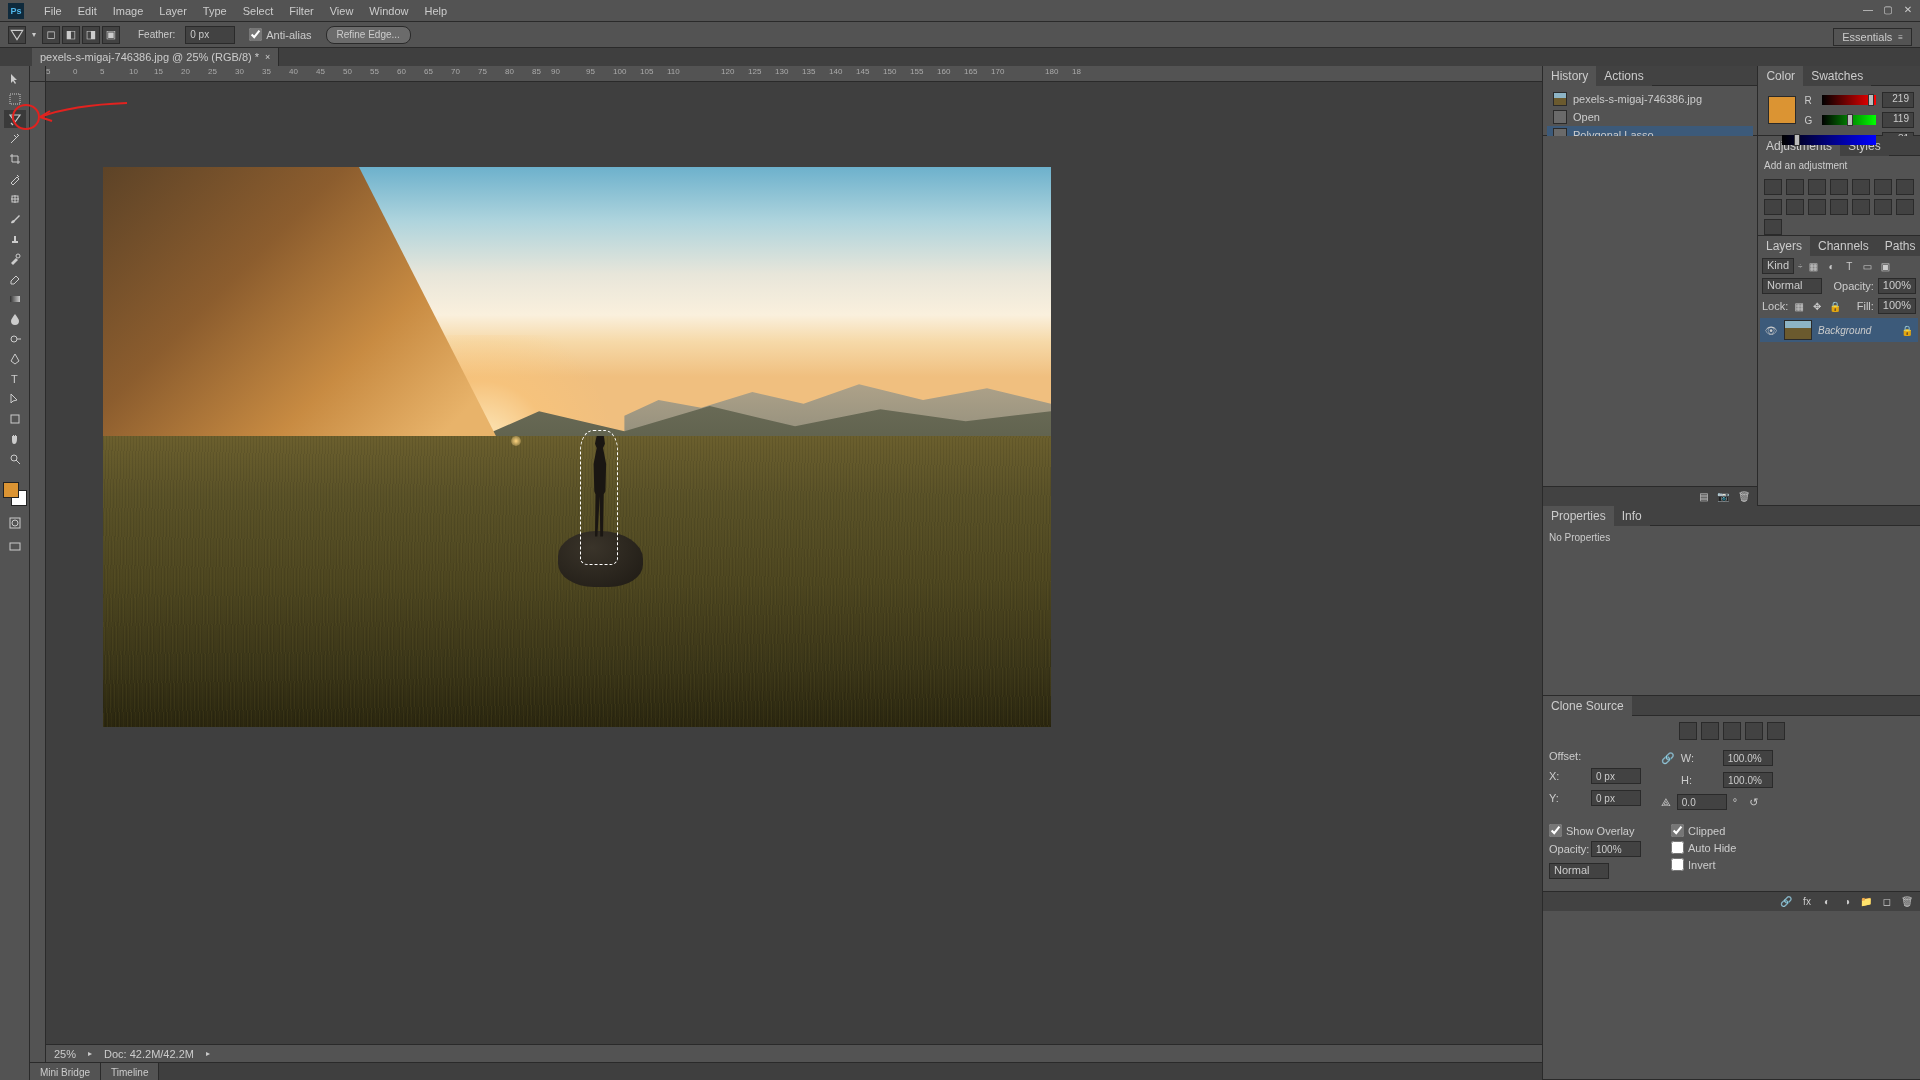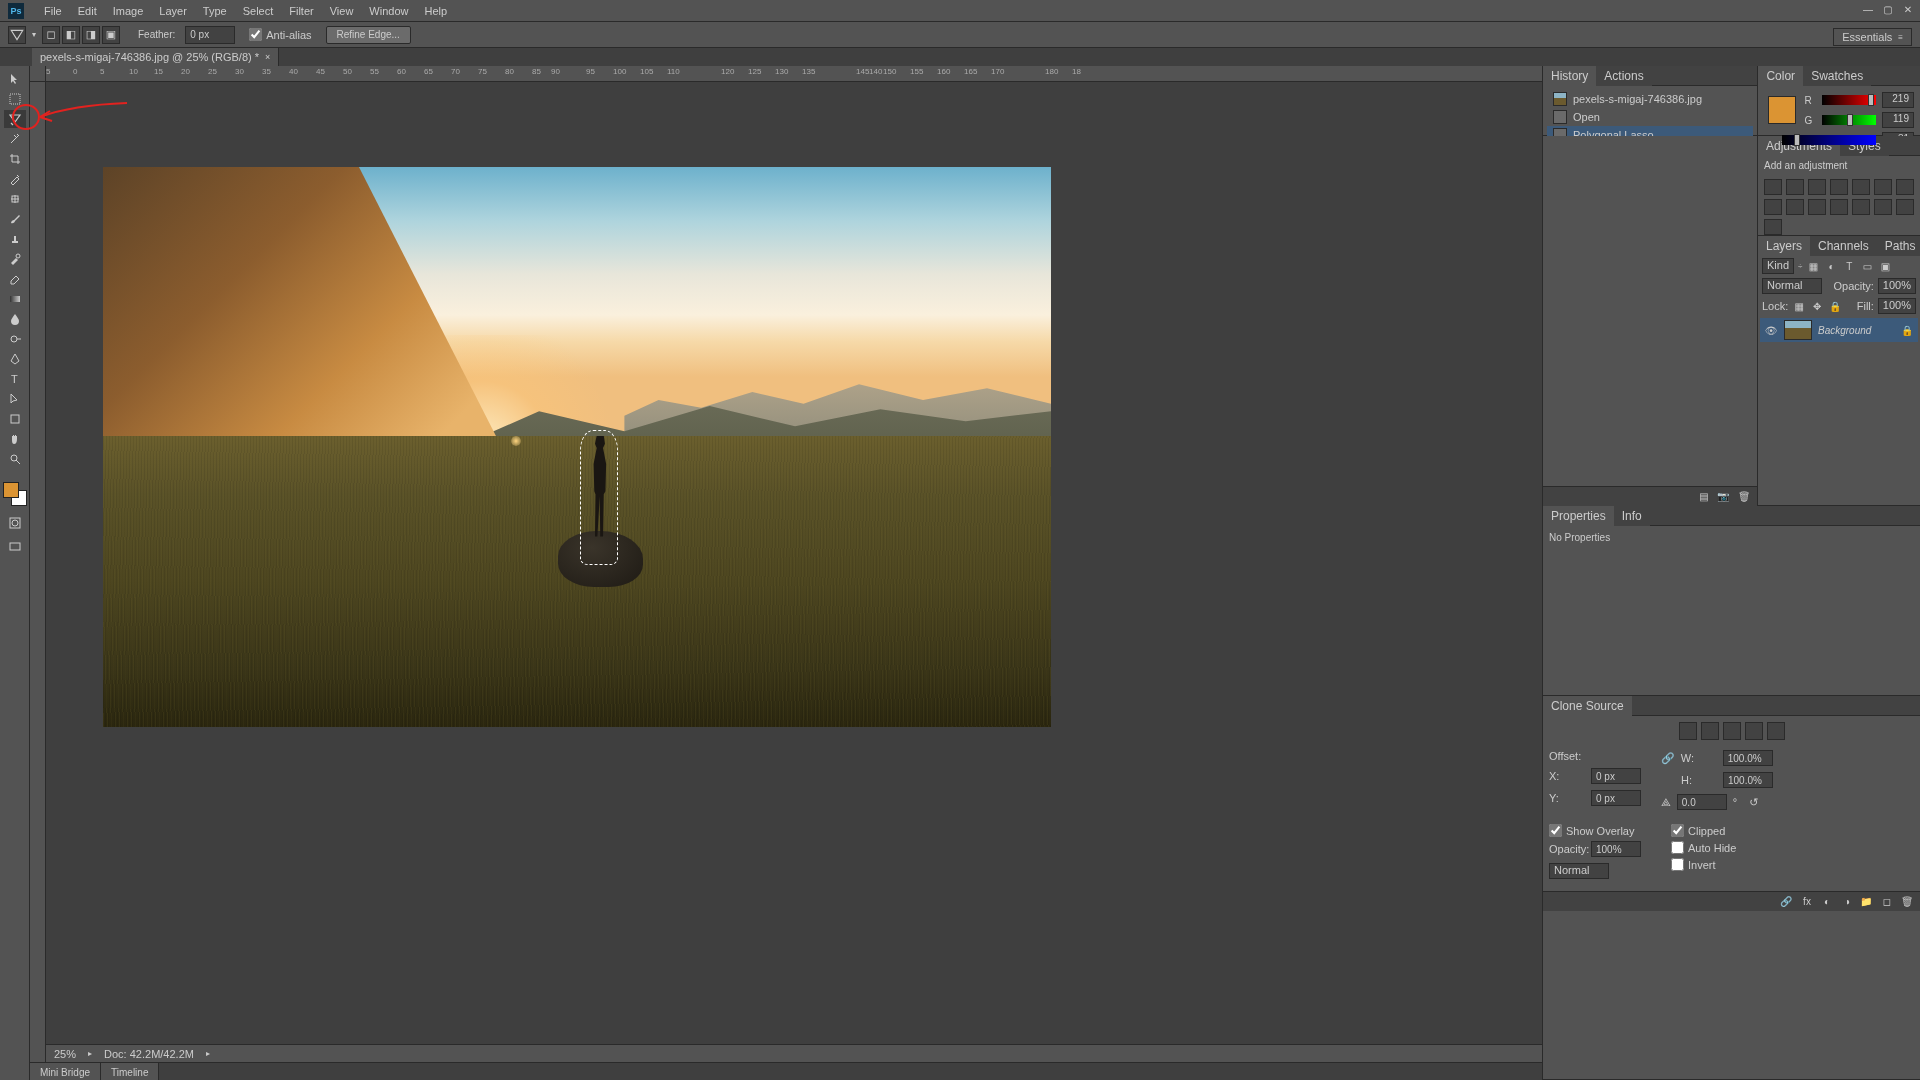--- a/index.html
+++ b/index.html
@@ -8,21 +8,21 @@
 .ps-logo{width:16px;height:16px;background:#0f2a3c;margin-right:12px;display:flex;align-items:center;justify-content:center;font-weight:bold;font-size:9px;color:#4fb4e8}
 .menu-item{padding:0 8px;cursor:pointer}
 .win-controls{position:absolute;right:4px;top:2px;display:flex;gap:4px}
 .win-btn{width:16px;height:14px;display:flex;align-items:center;justify-content:center;font-size:10px}
 .optbar{height:26px;background:#535353;display:flex;align-items:center;padding:0 8px;gap:6px;border-bottom:1px solid #2a2a2a}
 .opt-icon{width:18px;height:18px;background:#424242;border:1px solid #2a2a2a;display:flex;align-items:center;justify-content:center}
 .opt-group{display:flex;gap:2px;margin-right:8px}
 .opt-label{font-size:10px;margin:0 4px}
 .opt-input{width:50px;height:18px;background:#424242;border:1px solid #2a2a2a;padding:0 4px;color:#ccc;font-size:10px}
 .opt-check{display:flex;align-items:center;gap:4px;margin:12px 8px}
-.opt-btn{height:18px;background:#6b6b6b;border:1px solid #2a2a2a;padding:0 10px;border-radius:2px;font-size:10px}
+.opt-btn{height:18px;background:#6b6b6b;border:1px solid #2a2a2a;padding:0 10px;border-radius:8px;font-size:10px}
 .workspace-sel{position:absolute;right:8px;top:28px;height:18px;background:#535353;border:1px solid #2a2a2a;padding:0 8px;display:flex;align-items:center;gap:6px}
 .tabbar{height:18px;background:#3f3f3f;display:flex;align-items:center;padding-left:32px}
 .doc-tab{height:18px;background:#535353;padding:0 8px;display:flex;align-items:center;gap:6px;font-size:10px;border-right:1px solid #2a2a2a}
 .doc-close{font-size:9px}
 .main{display:flex;height:calc(100% - 66px)}
 .toolbar{width:30px;background:#535353;border-right:1px solid #2a2a2a;display:flex;flex-direction:column;align-items:center;padding-top:4px;gap:2px}
 .tool{width:22px;height:18px;display:flex;align-items:center;justify-content:center;position:relative}
 .tool.active{background:#3a3a3a}
 .tool svg{width:14px;height:14px}
 .tool-sep{height:4px}
@@ -310,21 +310,21 @@
         <span class="ruler-tick" style="left: 505px;">90</span>
         <span class="ruler-tick" style="left: 540px;">95</span>
         <span class="ruler-tick" style="left: 567px;">100</span>
         <span class="ruler-tick" style="left: 594px;">105</span>
         <span class="ruler-tick" style="left: 621px;">110</span>
         <span class="ruler-tick" style="left: 616px; margin-top: 48px;">115</span>
         <span class="ruler-tick" style="left: 675px;">120</span>
         <span class="ruler-tick" style="left: 702px;">125</span>
         <span class="ruler-tick" style="left: 729px;">130</span>
         <span class="ruler-tick" style="left: 756px;">135</span>
-        <span class="ruler-tick" style="left: 823px;">140</span>
+        <span class="ruler-tick" style="left: 783px;">140</span>
         <span class="ruler-tick" style="left: 810px;">145</span>
         <span class="ruler-tick" style="left: 837px;">150</span>
         <span class="ruler-tick" style="left: 864px;">155</span>
         <span class="ruler-tick" style="left: 891px;">160</span>
         <span class="ruler-tick" style="left: 918px;">165</span>
         <span class="ruler-tick" style="left: 945px;">170</span>
         <span class="ruler-tick" style="left: 1016px; margin-top: 31px;">175</span>
         <span class="ruler-tick" style="left: 999px;">180</span>
         <span class="ruler-tick" style="left: 1026px;">18</span>
       </div>

